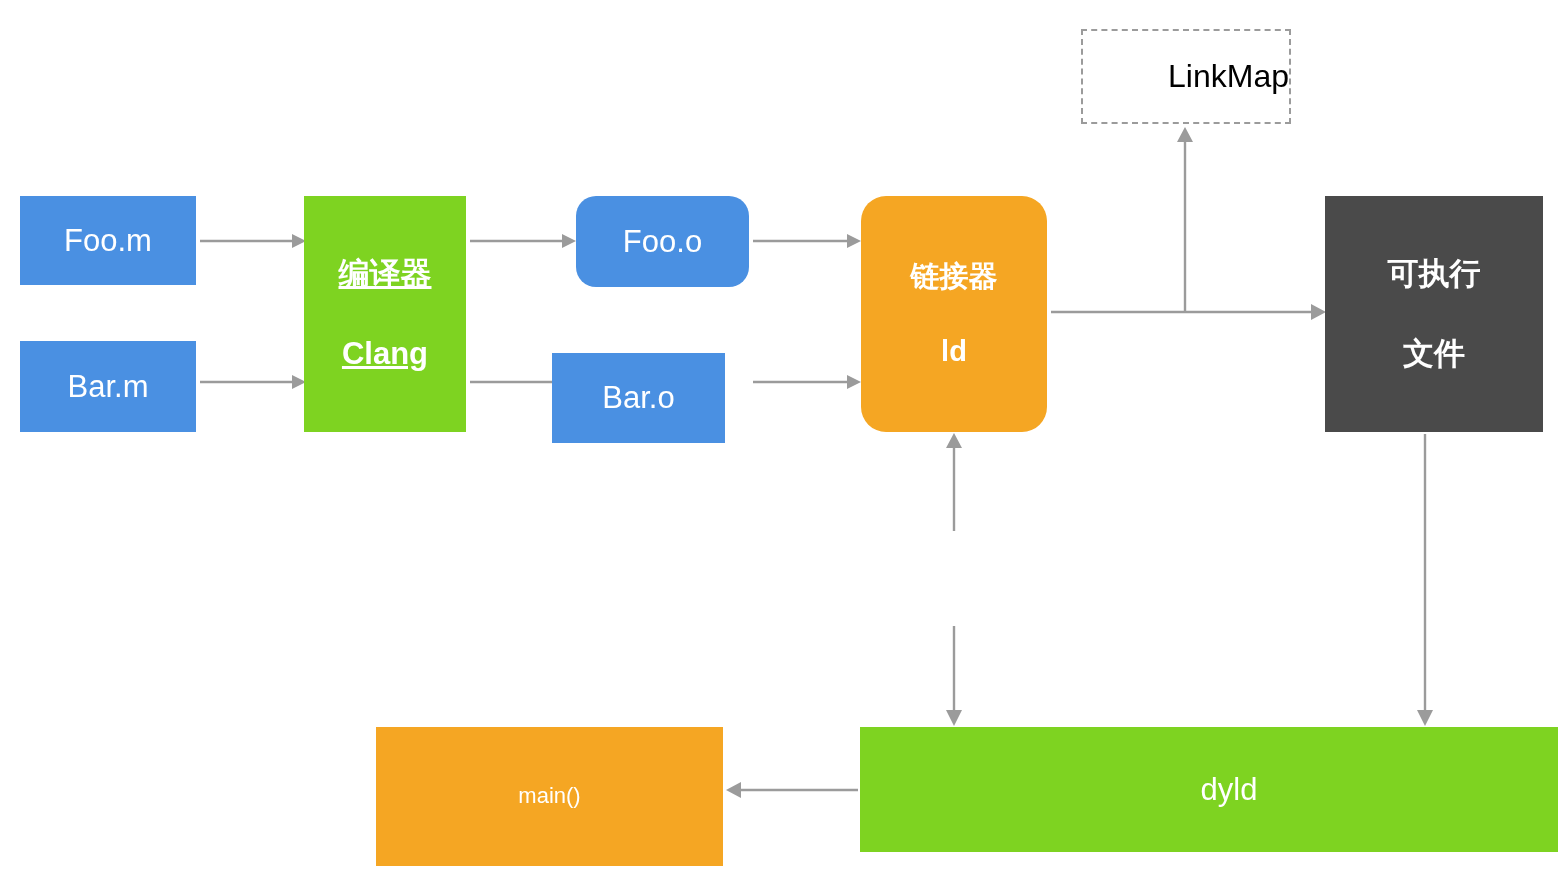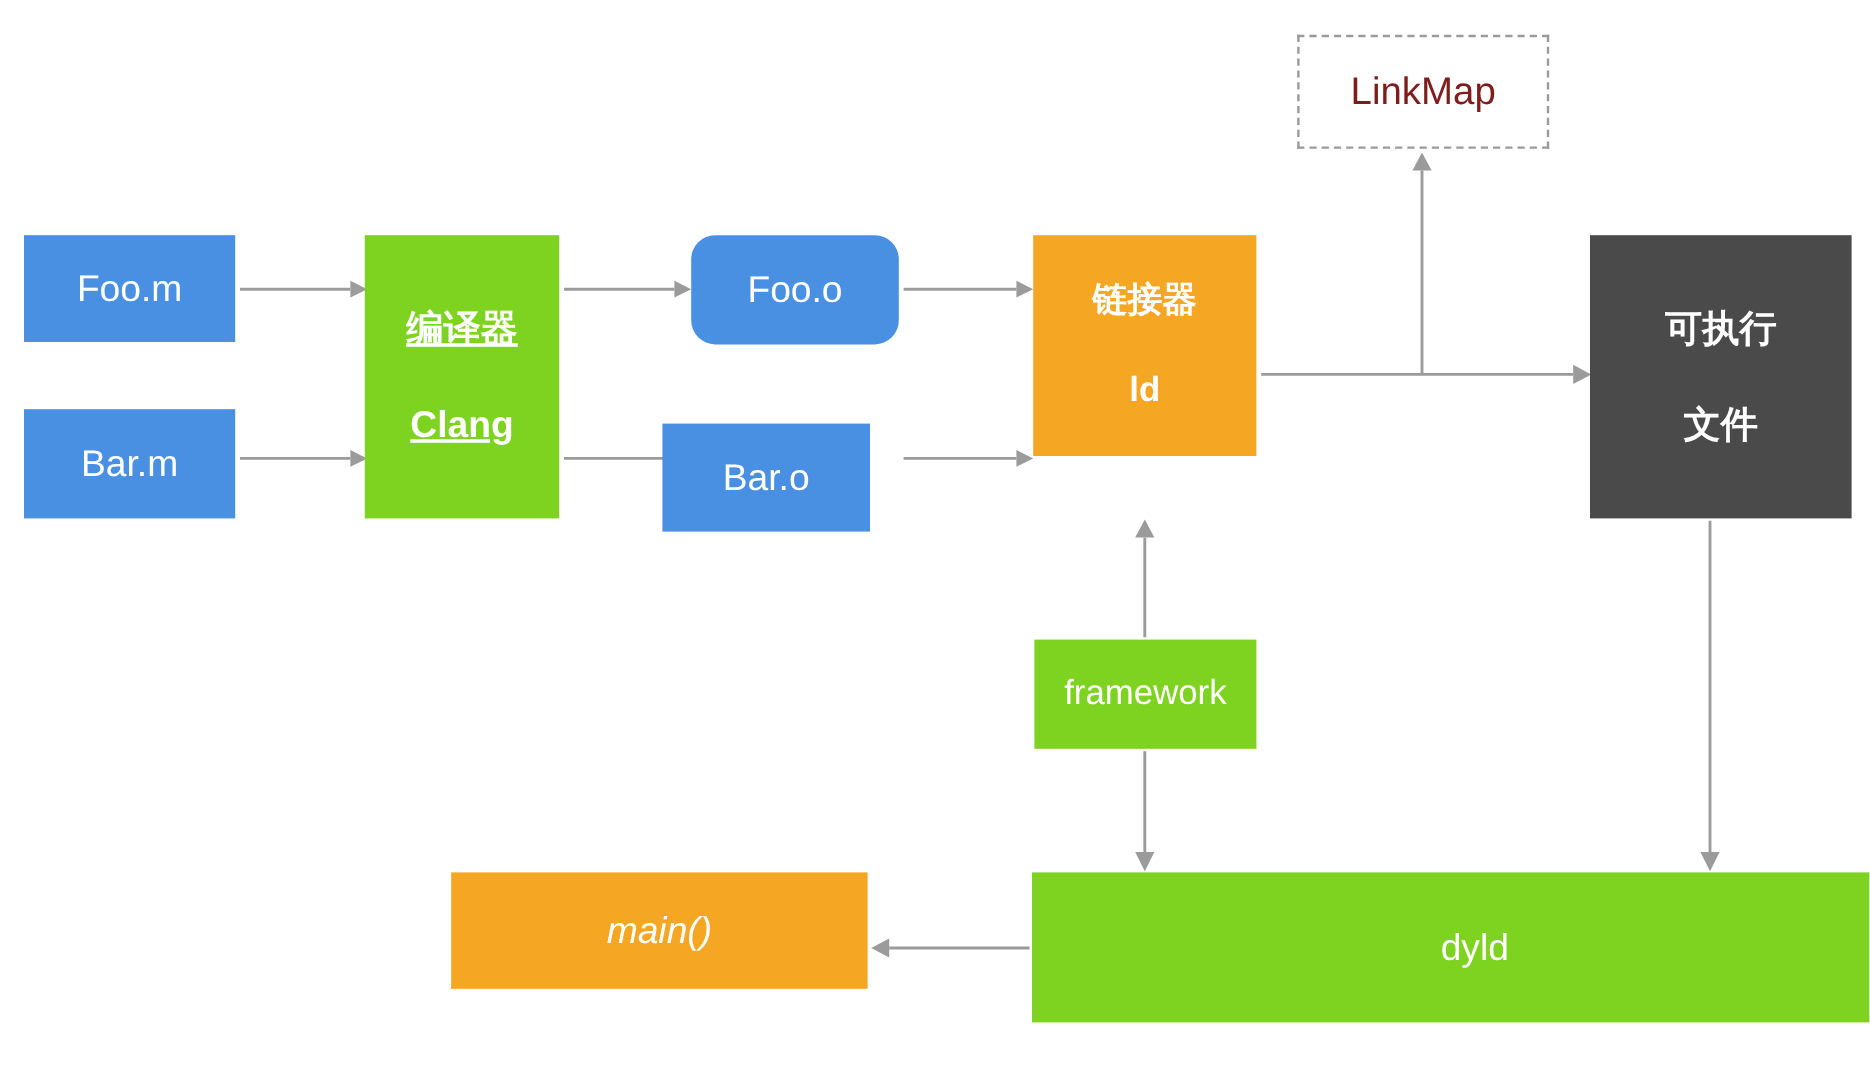--- a/index.html
+++ b/index.html
@@ -29,34 +29,35 @@
     line-height: 1.28;
     white-space: pre-line;
   }
   .node.blue   { background: #4a90e2; }
   .node.green  { background: #7ed321; }
   .node.orange { background: #f5a623; }
   .node.dark   { background: #4a4a4a; }
   .node.dashed {
     background: #ffffff;
     border: 2px dashed #9b9b9b;
-    color: #7f1d1d;
+    color: #000000;
+    justify-content: flex-end;
   }
 
   
   #node-foo-m   { left: 20px;   top: 196px; width: 176px; height: 89px;  font-size: 31px; }
   #node-bar-m   { left: 20px;   top: 341px; width: 176px; height: 91px;  font-size: 31px; }
   #node-compiler{ left: 304px;  top: 196px; width: 162px; height: 236px; font-size: 31px; font-weight: 700; text-decoration: underline; }
   #node-foo-o   { left: 576px;  top: 196px; width: 173px; height: 91px;  font-size: 31px; border-radius: 20px; }
   #node-bar-o   { left: 552px;  top: 341px; width: 173px; height: 90px;  font-size: 31px; margin-top: 12px; }
-  #node-linker  { left: 861px;  top: 196px; width: 186px; height: 184px; font-size: 29px; font-weight: 700; }
+  #node-linker  { left: 861px;  top: 196px; width: 186px; height: 236px; font-size: 29px; font-weight: 700; border-radius: 25px; }
   #node-linkmap { left: 1081px; top: 29px;  width: 210px; height: 95px;  font-size: 32px; }
   #node-exec    { left: 1325px; top: 196px; width: 218px; height: 236px; font-size: 31px; font-weight: 700; }
   #node-framework{left: 862px;  top: 533px; width: 185px; height: 91px;  font-size: 29px; }
-  #node-main    { left: 376px;  top: 727px; width: 347px; height: 97px; font-size: 31px; font-style: italic; }
+  #node-main    { left: 376px;  top: 727px; width: 347px; height: 139px; font-size: 22px; }
   #node-dyld    { left: 860px;  top: 727px; width: 738px; height: 125px; font-size: 31px; }
 
   
   .node .l2 { display: block; }
 
   svg.edges {
     position: absolute;
     left: 0;
     top: 0;
     width: 1558px;
@@ -172,23 +173,20 @@
     <span>LinkMap</span>
   </div>
 
   <div class="node dark" id="node-exec">
     <div>
       <span class="l2">可执行</span>
       <span class="l2">文件</span>
     </div>
   </div>
 
-  <div class="node green" id="node-framework">
-    <span>framework</span>
-  </div>
 
   <div class="node orange" id="node-main">
     <span>main()</span>
   </div>
 
   <div class="node green" id="node-dyld">
     <span>dyld</span>
   </div>
 
 </div>

